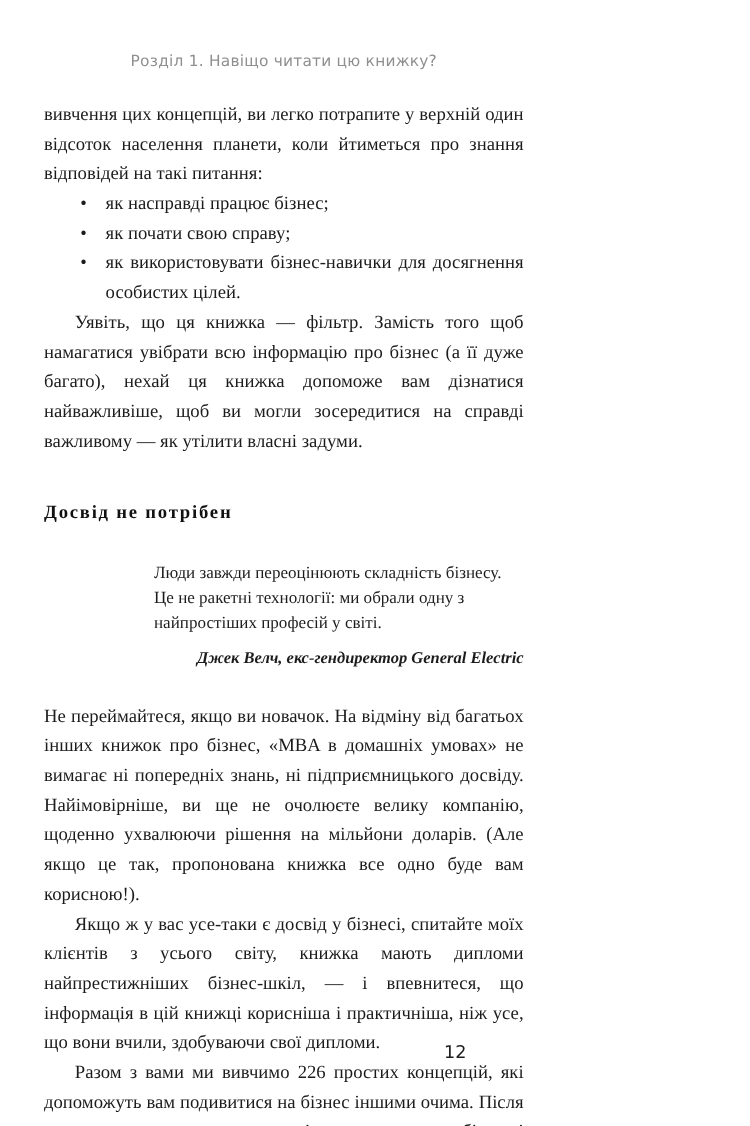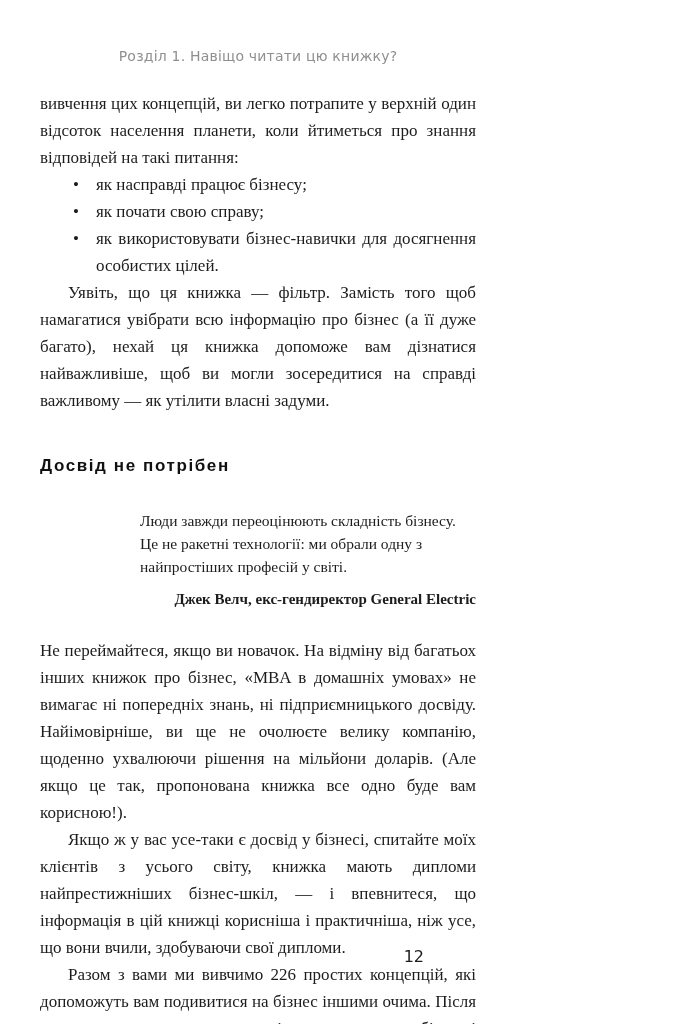--- a/index.html
+++ b/index.html
@@ -51,36 +51,37 @@
   }
   ul.bullets li::before {
     content: "\2022";
     position: absolute;
     left: 33px;
     top: 0;
     font-size: 17px;
     color: #1c1c1c;
   }
   .section-heading {
-    font-family: Liberation Sans, sans-serif;
+    font-family: Liberation Serif, serif;
     font-weight: 700;
     font-size: 17px;
     letter-spacing: 1.6px;
     margin: 38px 0 30px 0;
     color: #111;
   }
   .quote-block {
     margin: 0 0 0 100px;
     font-size: 15.5px;
     line-height: 23px;
     text-align: left;
   }
   .quote-attribution {
     margin-top: 10px;
     text-align: right;
+    font-style: italic;
     font-weight: 700;
     font-size: 15px;
   }
   .after-quote {
     margin-top: 26px;
   }
   .page-number {
     position: absolute;
     bottom: 58px;
     right: 122px;
@@ -94,21 +95,21 @@
 
 <div class="page">
 
   <div class="running-header">Розділ 1. Навіщо читати цю книжку?</div>
 
   <div class="body-text">
 
     <p>вивчення цих концепцій, ви легко потрапите у верхній один відсоток населення планети, коли йтиметься про знання відповідей на такі питання:</p>
 
     <ul class="bullets">
-      <li>як насправді працює бізнесу;</li>
+      <li>як насправді працює бізнес;</li>
       <li>як почати свою справу;</li>
       <li>як використовувати бізнес-навички для досягнення особистих цілей.</li>
     </ul>
 
     <p class="para-indent">Уявіть, що ця книжка — фільтр. Замість того щоб намагатися увібрати всю інформацію про бізнес (а її дуже багато), нехай ця книжка допоможе вам дізнатися найважливіше, щоб ви могли зосередитися на справді важливому — як утілити власні задуми.</p>
 
     <h2 class="section-heading">Досвід не потрібен</h2>
 
     <div class="quote-block">
       <p>Люди завжди переоцінюють складність бізнесу. Це не ракетні технології: ми обрали одну з найпростіших професій у світі.</p>

